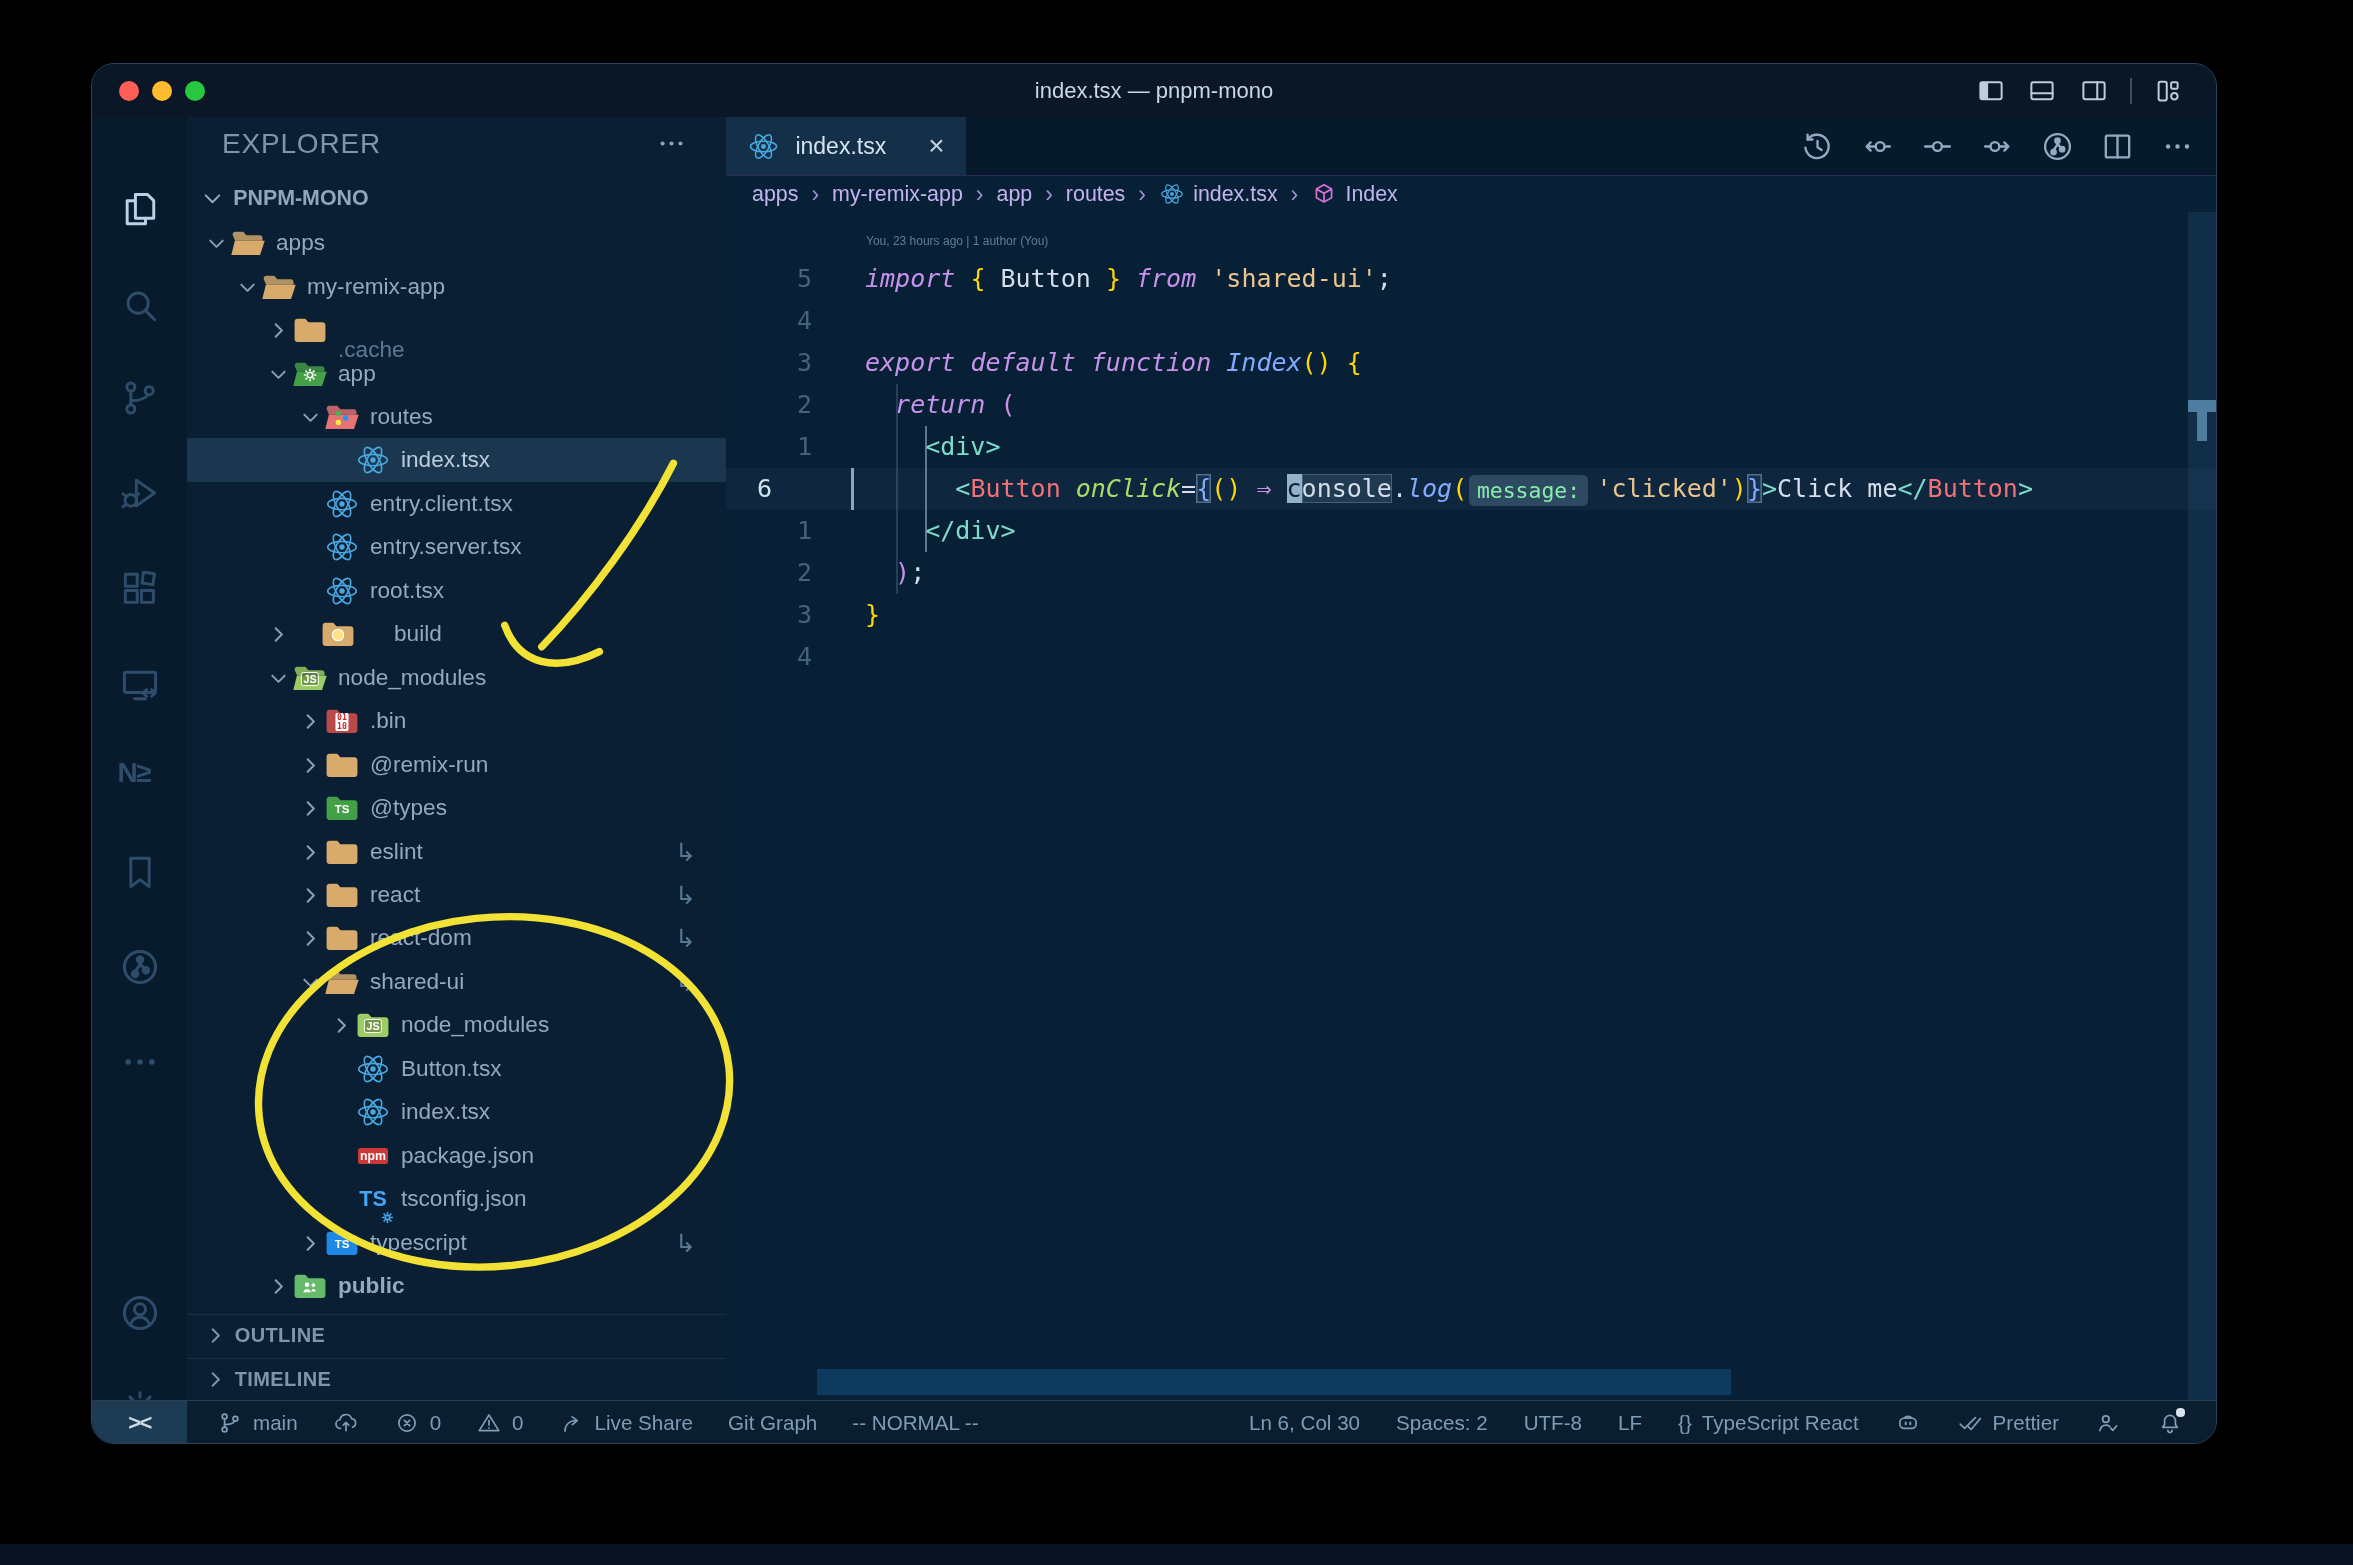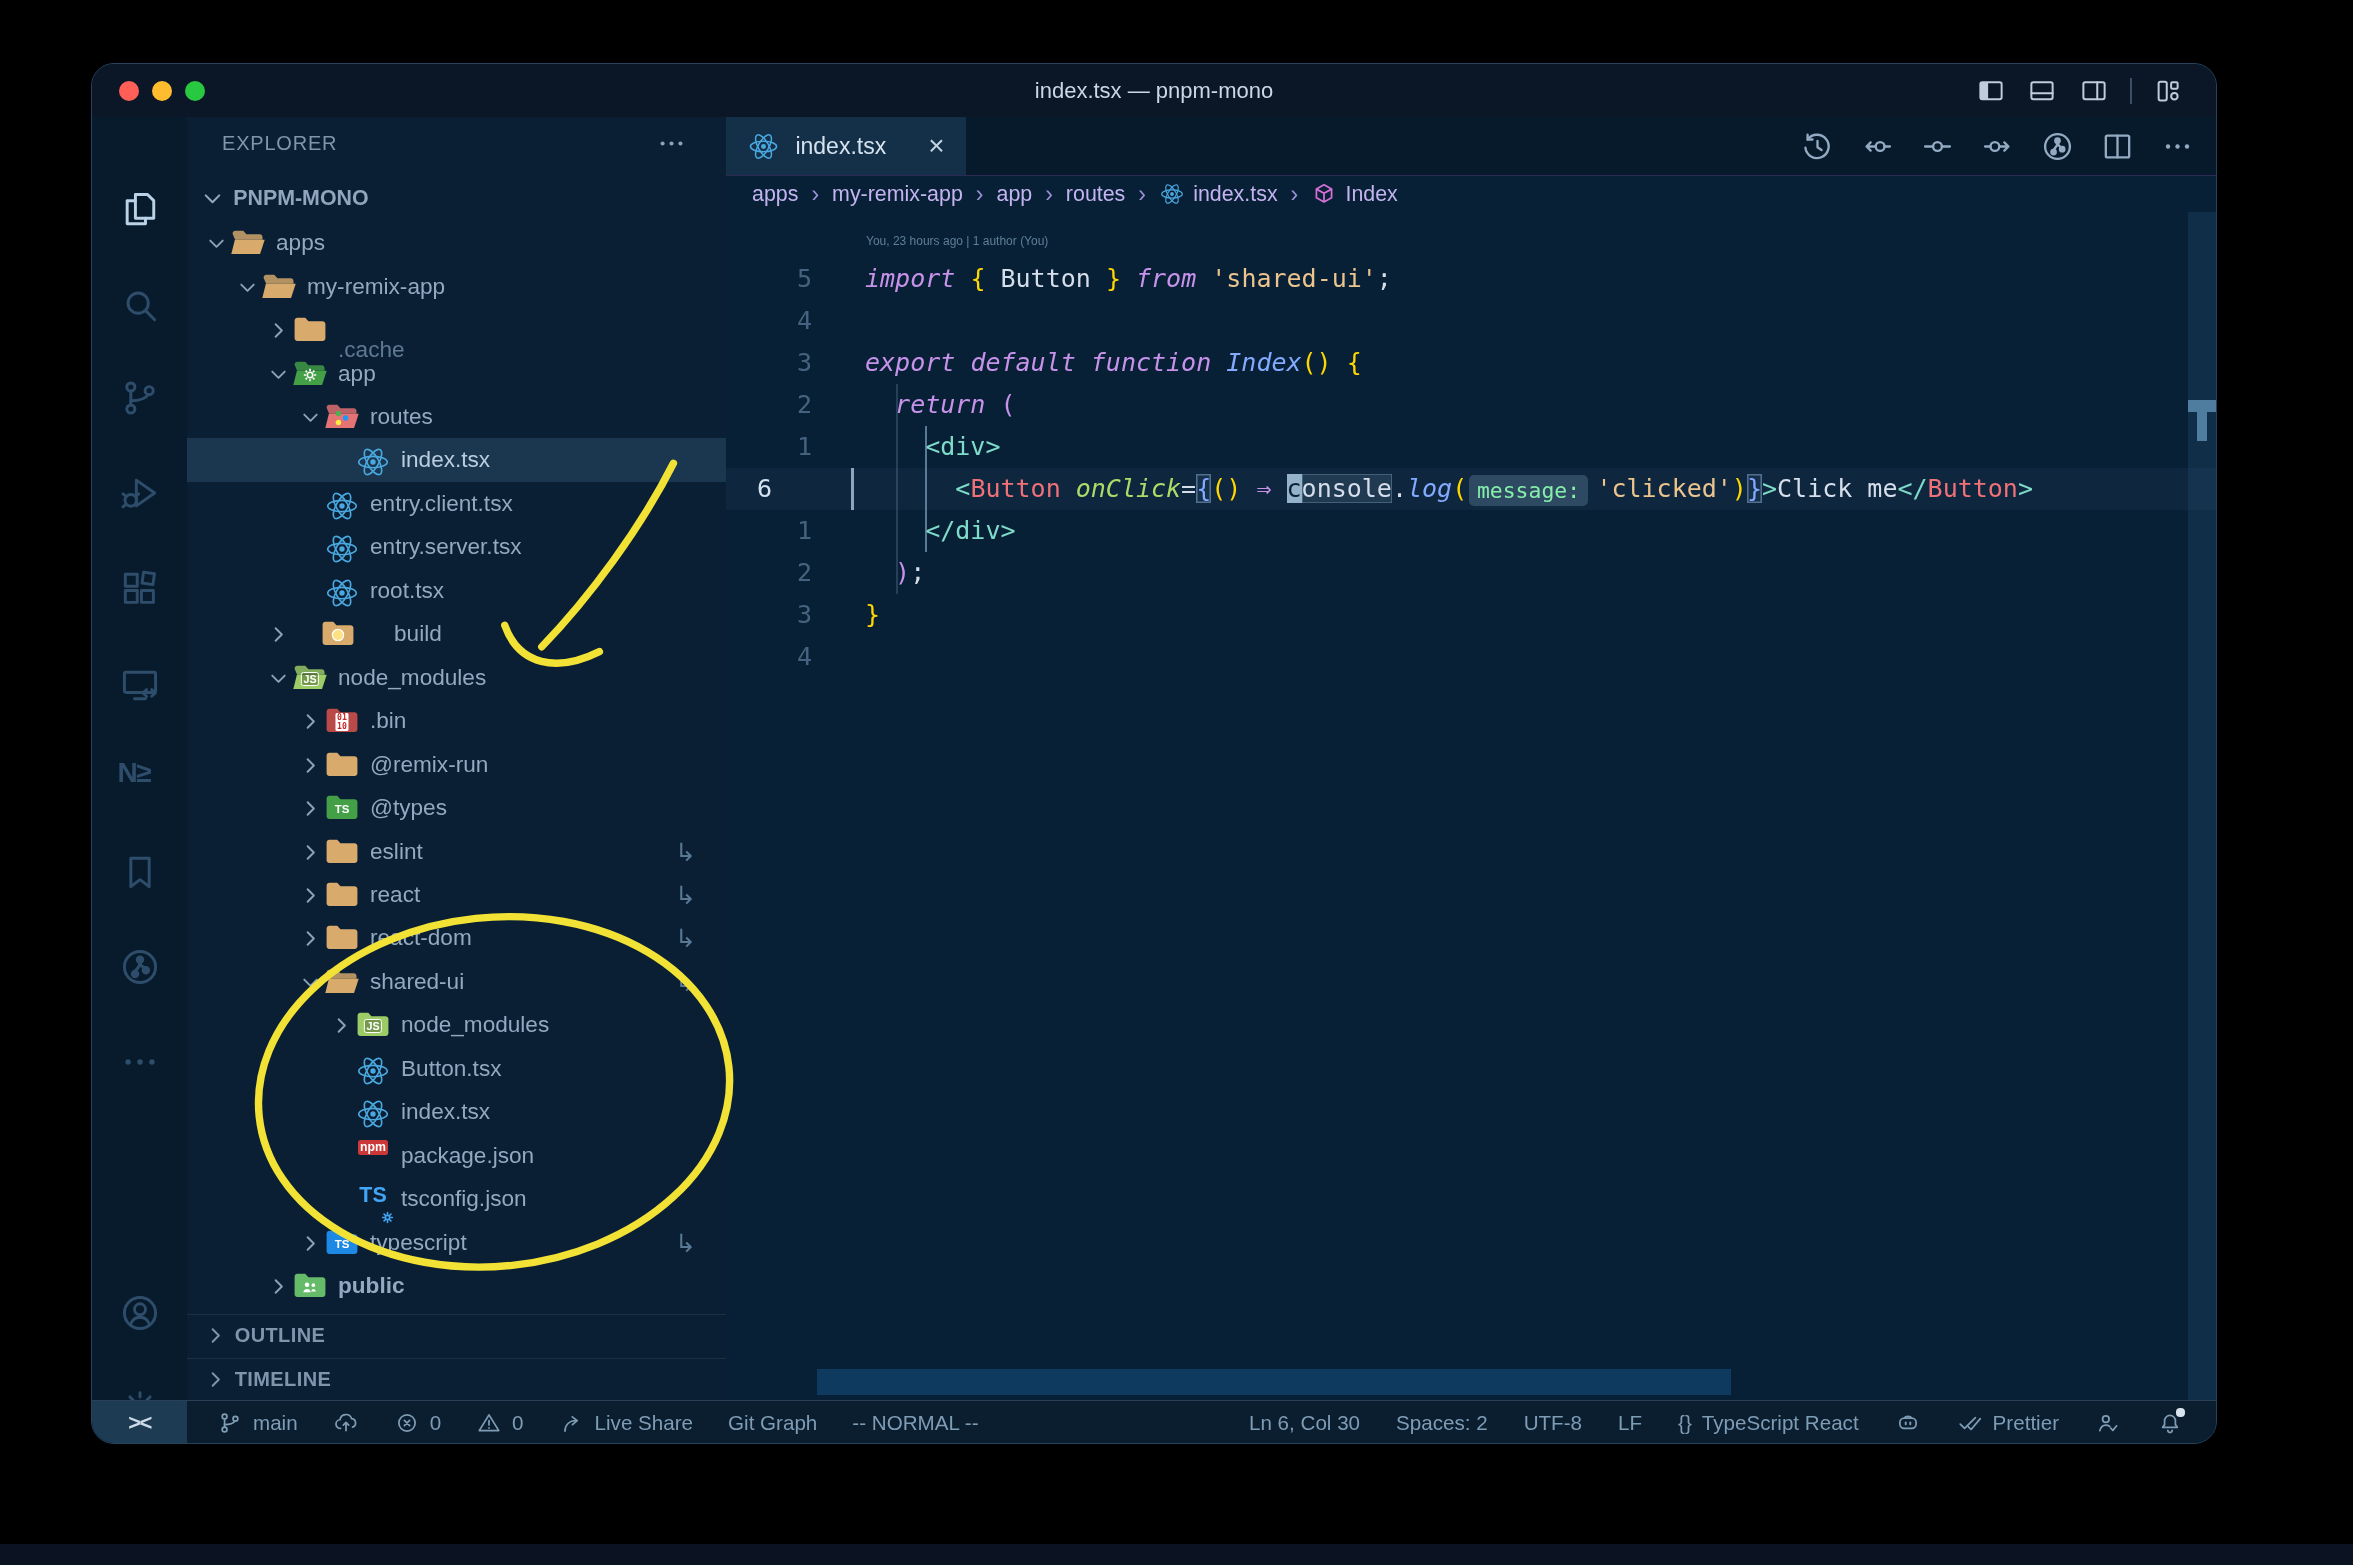--- a/index.html
+++ b/index.html
@@ -21,32 +21,32 @@
   .activity{width:95px;background:#081b2d;position:relative;flex:none;}
   .abar-item{position:absolute;left:0;width:95px;height:74px;display:flex;align-items:center;justify-content:center;color:#2e4d6b;cursor:pointer;}
   .abar-item.active{color:#b9d2e8;}
   .abar-item .ic{width:44px;height:44px;}
   .abar-item .glyph{font-size:28px;font-weight:bold;letter-spacing:-1.6px;}
   .abar-badge{position:absolute;right:11.5px;bottom:10px;min-width:28px;height:28px;border-radius:14px;background:#4d6f8f;
               color:#fff;font-size:18px;display:flex;align-items:center;justify-content:center;padding:0 3.3px;}
   
   .sidebar{width:539px;background:#0a1f33;position:relative;flex:none;overflow:hidden;}
   .sb-header{position:absolute;top:0;left:0;right:0;height:53px;display:flex;align-items:center;}
-  .sb-title{margin-left:35px;color:#7e95ab;font-size:20px;letter-spacing:0.8px;}
+  .sb-title{margin-left:35px;color:#7e95ab;font-size:28px;letter-spacing:0.8px;}
   .sb-ellipsis{position:absolute;right:38px;color:#8ba2b8;width:33px;height:33px;}
   .sb-section{position:absolute;top:61px;left:0;right:0;height:41px;display:flex;align-items:center;gap:8.2px;
               font-weight:bold;color:#8fa6bc;font-size:21.4px;}
   .sb-section .chev{width:25px;height:25px;margin-left:13px;color:#8fa6bc;}
   .trow{position:absolute;left:0;right:0;height:44px;display:flex;align-items:center;
         font-size:22.6px;color:#93a9c0;cursor:pointer;white-space:nowrap;}
   .trow.sel{background:#1b374f;color:#bccddd;}
   .trow.dim .tlabel{color:#5e7a94;margin-top:40px;}
   .tchev{width:28px;height:28px;flex:none;color:#8ba2b8;display:flex;align-items:center;justify-content:center;}
   .tchev .ic{width:23px;height:23px;}
-  .ticon{width:36px;height:33px;flex:none;display:flex;align-items:flex-start;justify-content:center;position:relative;margin-right:10px;}
+  .ticon{width:36px;height:33px;flex:none;display:flex;align-items:center;justify-content:center;position:relative;margin-right:10px;}
   .tlink{position:absolute;right:30px;color:#587894;font-size:25px;}
   .fbadge{position:absolute;left:50%;top:52%;transform:translate(-50%,-50%);display:flex;align-items:center;justify-content:center;}
   .sb-panel{position:absolute;left:0;right:0;height:41px;border-top:1.6px solid rgba(255,255,255,.08);
             display:flex;align-items:center;gap:8.2px;font-weight:bold;color:#7e95ab;font-size:20px;letter-spacing:0.4px;}
   .sb-panel .chev{width:23px;height:23px;margin-left:16.5px;}
   
   .editor{flex:1;position:relative;background:#082036;min-width:0;}
   .tabbar{height:59px;background:#071a2b;display:flex;align-items:stretch;border-bottom:1.6px solid rgba(82,60,124,.5);position:relative;box-sizing:border-box;}
   .tab{width:240px;background:#133048;display:flex;align-items:center;padding:0 21.4px;gap:15px;
        color:#d5e2ef;font-size:23px;box-sizing:border-box;cursor:pointer;}

